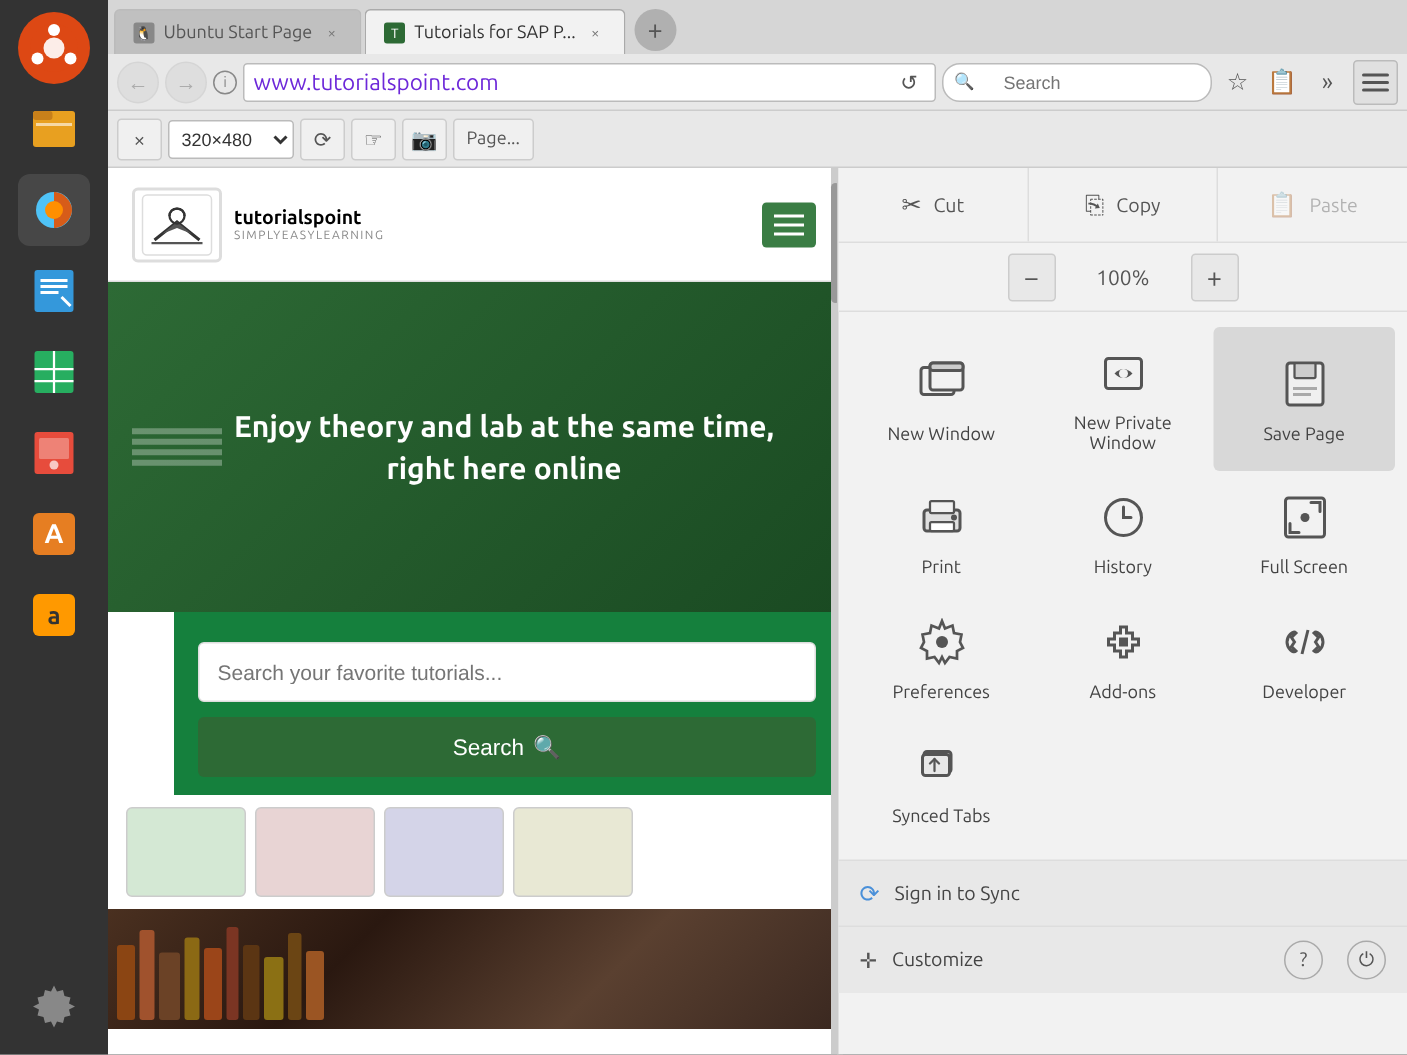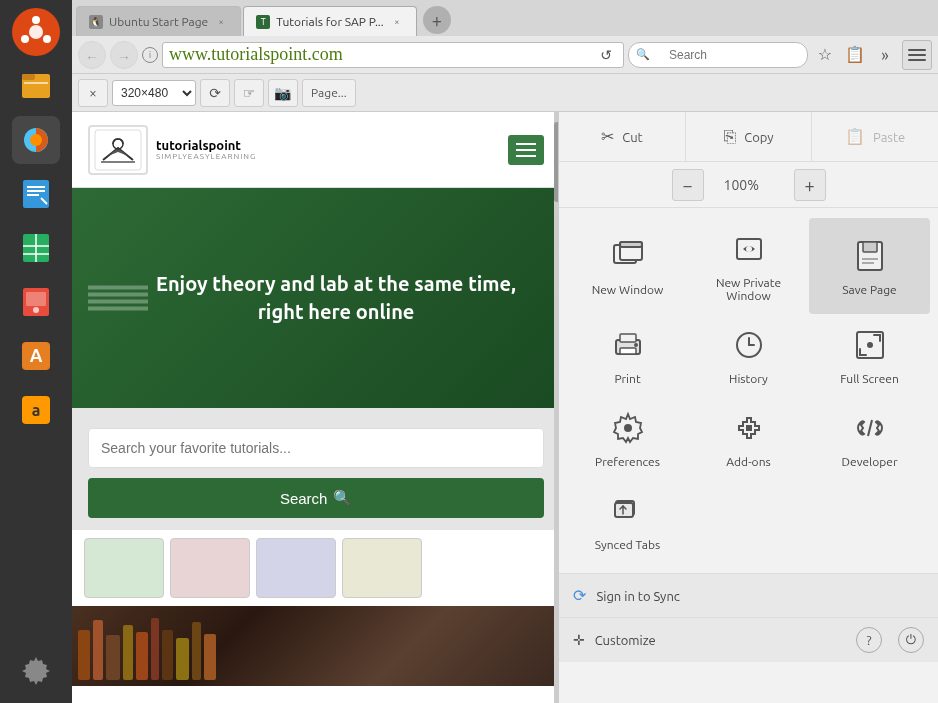--- a/index.html
+++ b/index.html
@@ -359,21 +359,22 @@
     }
     .tp-hero-text {
       color: white;
       font-size: 20px;
       font-weight: bold;
       line-height: 1.4;
       margin-left: 40px;
     }
     .tp-search-area {
       padding: 20px 16px 12px;
-      background: #e5e5e5;
+      background: #15803d;
+      margin-left: 44px;
     }
     .tp-search-input {
       width: 100%;
       height: 40px;
       border: 1px solid #ddd;
       border-radius: 4px;
       padding: 0 12px;
       font-size: 14px;
       color: #999;
       margin-bottom: 10px;
@@ -449,20 +450,21 @@
       align-items: center;
       justify-content: center;
       cursor: pointer;
       font-size: 18px;
       color: #555;
     }
     .zoom-val {
       font-size: 14px;
       color: #555;
       min-width: 50px;
+      text-align: center;
     }
 
     
     .menu-grid {
       display: grid;
       grid-template-columns: repeat(3, 1fr);
       gap: 0;
       padding: 10px 8px;
       border-bottom: 1px solid #ddd;
     }
@@ -677,21 +679,21 @@
     <div class="nav-btn disabled">
       <span>←</span>
     </div>
     <div class="nav-btn disabled">
       <span>→</span>
     </div>
     <div class="info-btn">
       <span>i</span>
     </div>
     <div class="url-bar">
-      <span style="font-size:18px;color:#4d7c0f;flex:1;font-family:Liberation Serif, serif;">www.tutorialspoint.com</span>
+      <span style="font-size:15px;color:#6d28d9;flex:1;">www.tutorialspoint.com</span>
       <div class="refresh-btn">
         <span>↺</span>
       </div>
     </div>
     <div class="search-bar" style="position:relative; display:flex; align-items:center;">
       <span class="search-icon-sm">🔍</span>
       <input type="text" style="border: none; outline: none; width: 100%; font-size: 12px; padding-left: 16px; color: rgb(51, 51, 51);" placeholder="Search">
     </div>
     <div class="nav-icon-btn">
       <span>☆</span>

